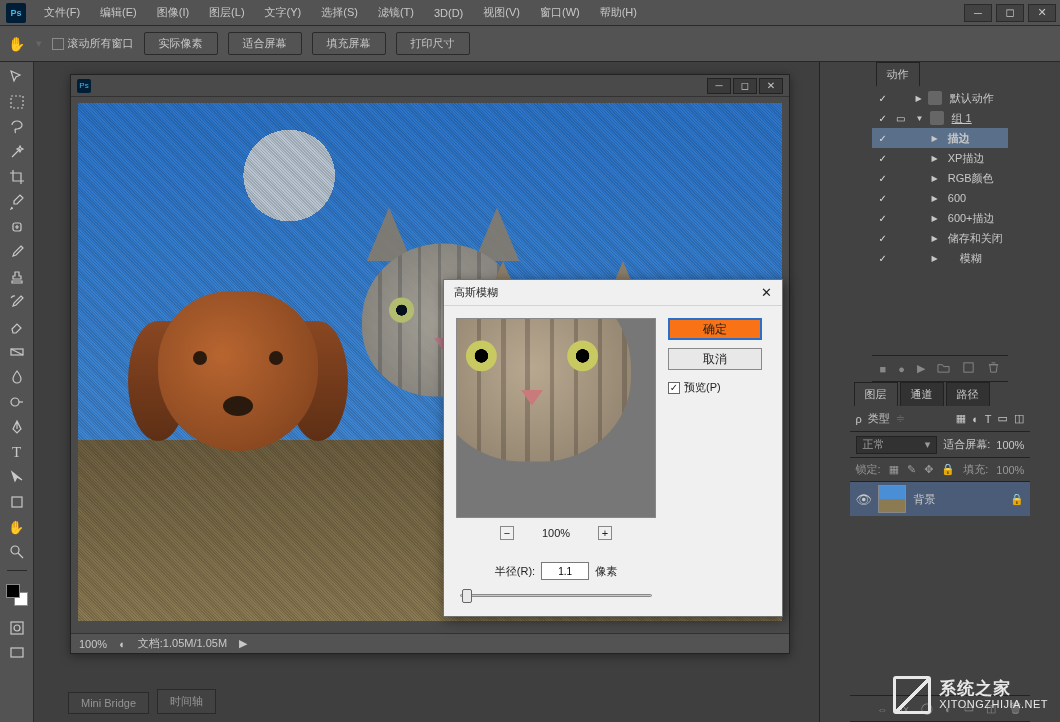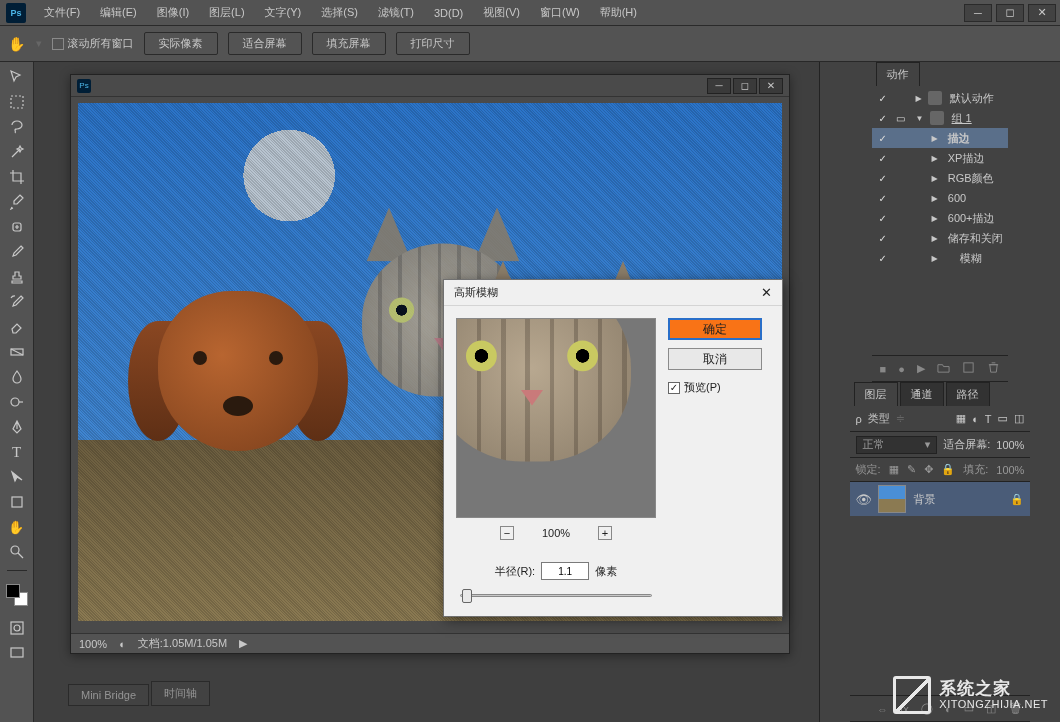--- a/index.html
+++ b/index.html
@@ -50,21 +50,21 @@
 .cat.front{left:370px;bottom:30px;}
 .cat .head{width:180px;height:170px;background:radial-gradient(circle at 50% 50%,#b8a890,#8a7c68);border-radius:50% 50% 45% 45%;position:absolute;top:40px;left:25px;}
 .cat .ear{width:50px;height:60px;background:#8a7c68;position:absolute;top:0;clip-path:polygon(50% 0,100% 100%,0 100%);}
 .cat .ear.l{left:30px;} .cat .ear.r{right:30px;}
 .cat .eye{width:28px;height:28px;background:radial-gradient(circle,#000 30%,#c9c961 32%);border-radius:50%;position:absolute;top:100px;}
 .cat .eye.l{left:55px;} .cat .eye.r{right:55px;}
 .cat .nose{width:20px;height:14px;background:#c97a7a;position:absolute;top:145px;left:105px;clip-path:polygon(50% 100%,0 0,100% 0);}
 .cat .stripes{position:absolute;top:40px;left:25px;width:180px;height:170px;background:repeating-linear-gradient(90deg,transparent 0,transparent 18px,rgba(60,50,40,.3) 18px,rgba(60,50,40,.3) 22px);border-radius:50% 50% 45% 45%;}
 .doc-status { position:absolute; bottom:0; left:0; right:0; height:20px; background:#535353; border-top:1px solid #333; display:flex; align-items:center; padding:0 8px; gap:12px; font-size:10px; }
 
-.bottom-tabs { position:absolute; bottom:16px; left:34px; height:24px; display:flex; gap:2px; align-items:flex-end;text-align:center; }
+.bottom-tabs { position:absolute; bottom:8px; left:34px; height:24px; display:flex; gap:8px; align-items:flex-end;text-align:center; }
 .bottom-tabs .bt { padding:4px 12px; background:#424242; border:1px solid #2a2a2a; color:#949494; }
 
 
 .dialog { position:absolute; left:409px; top:217px; width:340px; background:#f0f0f0; border:1px solid #707070; box-shadow:2px 3px 12px rgba(0,0,0,.5); color:#222; z-index:100; }
 .dialog-title { height:26px; display:flex; align-items:center; padding:0 10px; font-size:12px; color:#222; border-bottom:1px solid #d4d4d4; }
 .dialog-title .x { margin-left:auto; font-size:13px; cursor:default; }
 .dialog-body { display:flex; padding:12px; gap:12px; }
 .preview-col { display:flex; flex-direction:column; align-items:center; }
 .preview-box { width:200px; height:200px; border:1px solid #888; overflow:hidden; position:relative; background:#777; }
 .preview-box .cat{position:absolute;left:-40px;bottom:-60px;transform:scale(1.1);}

